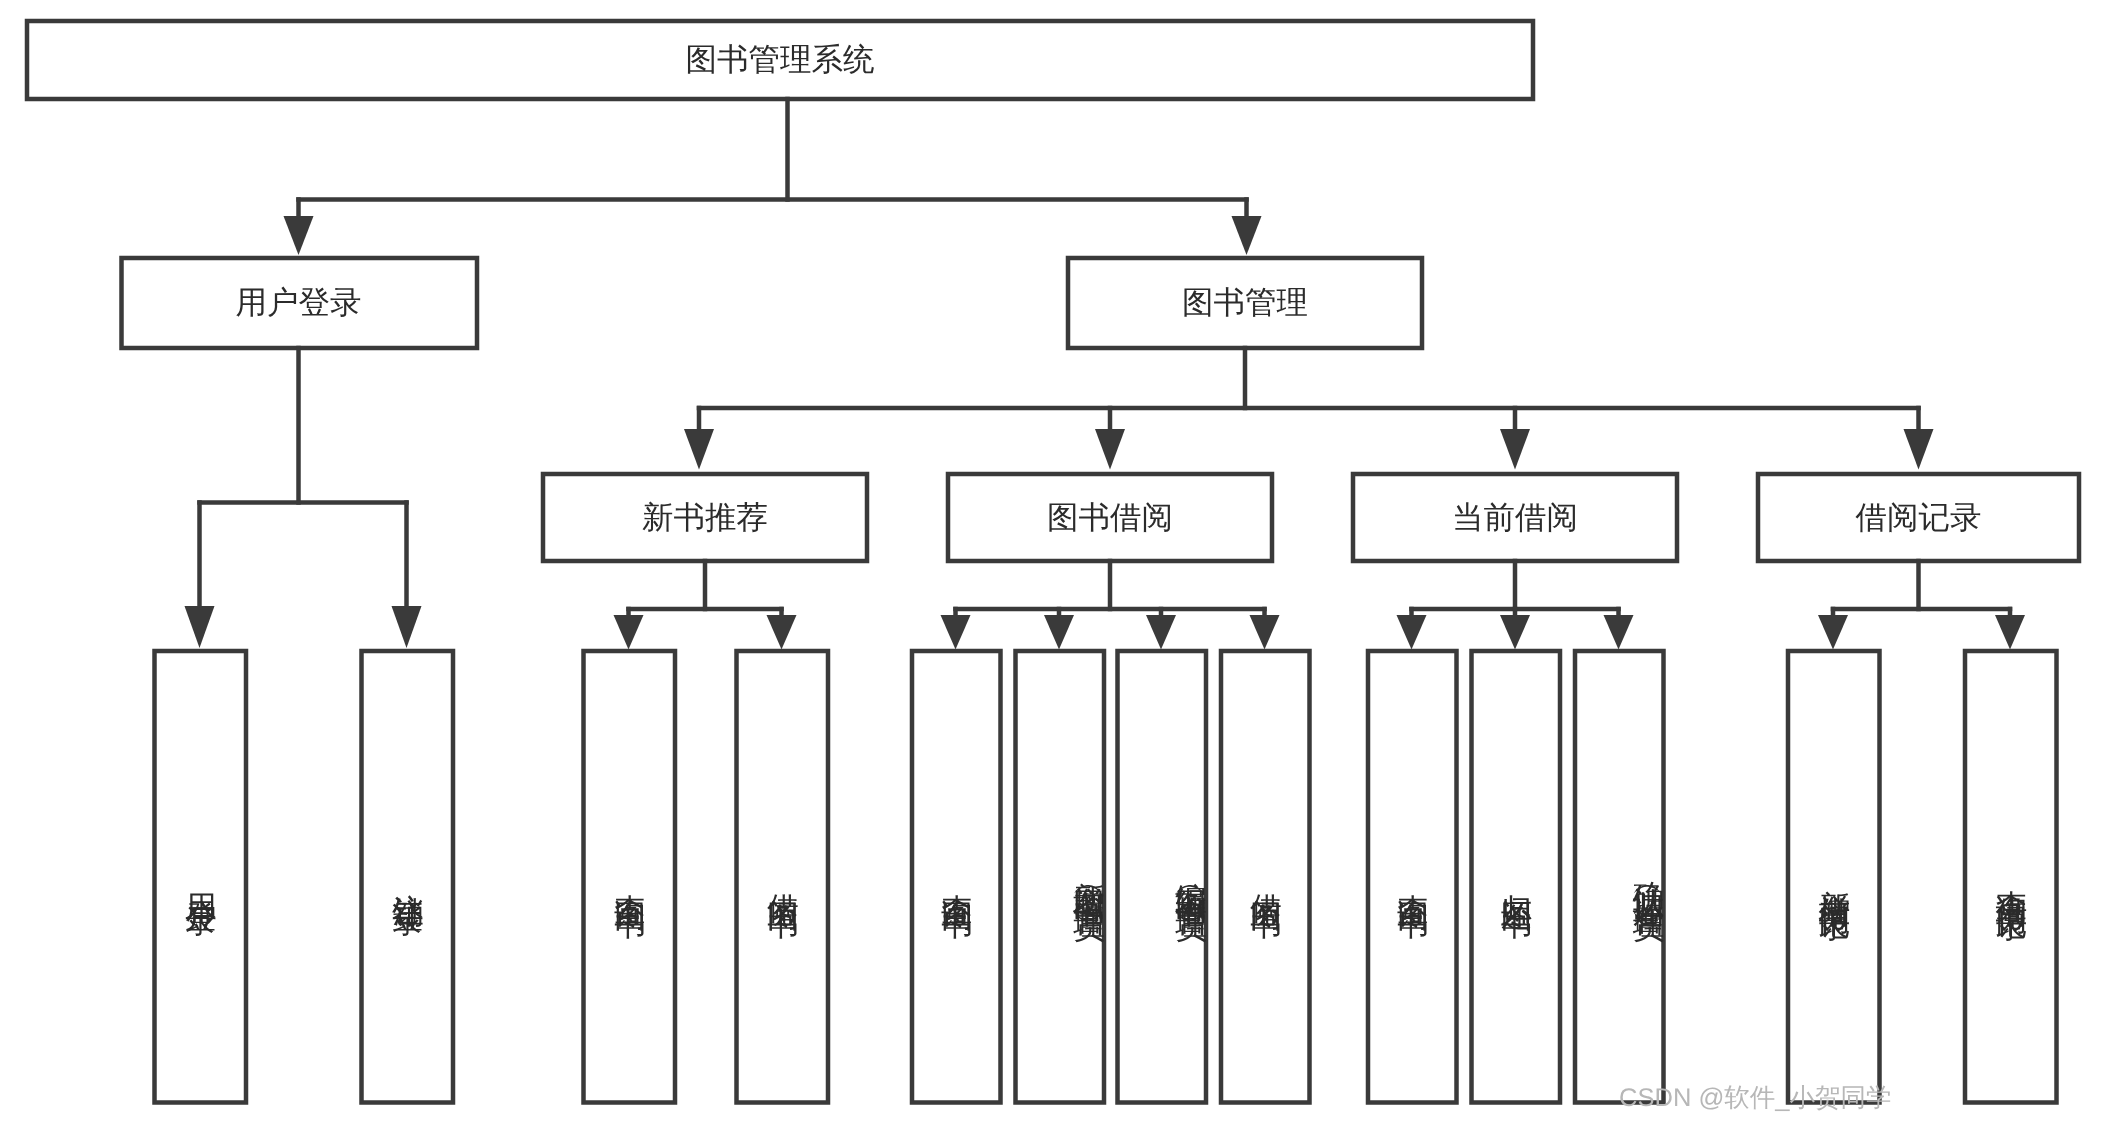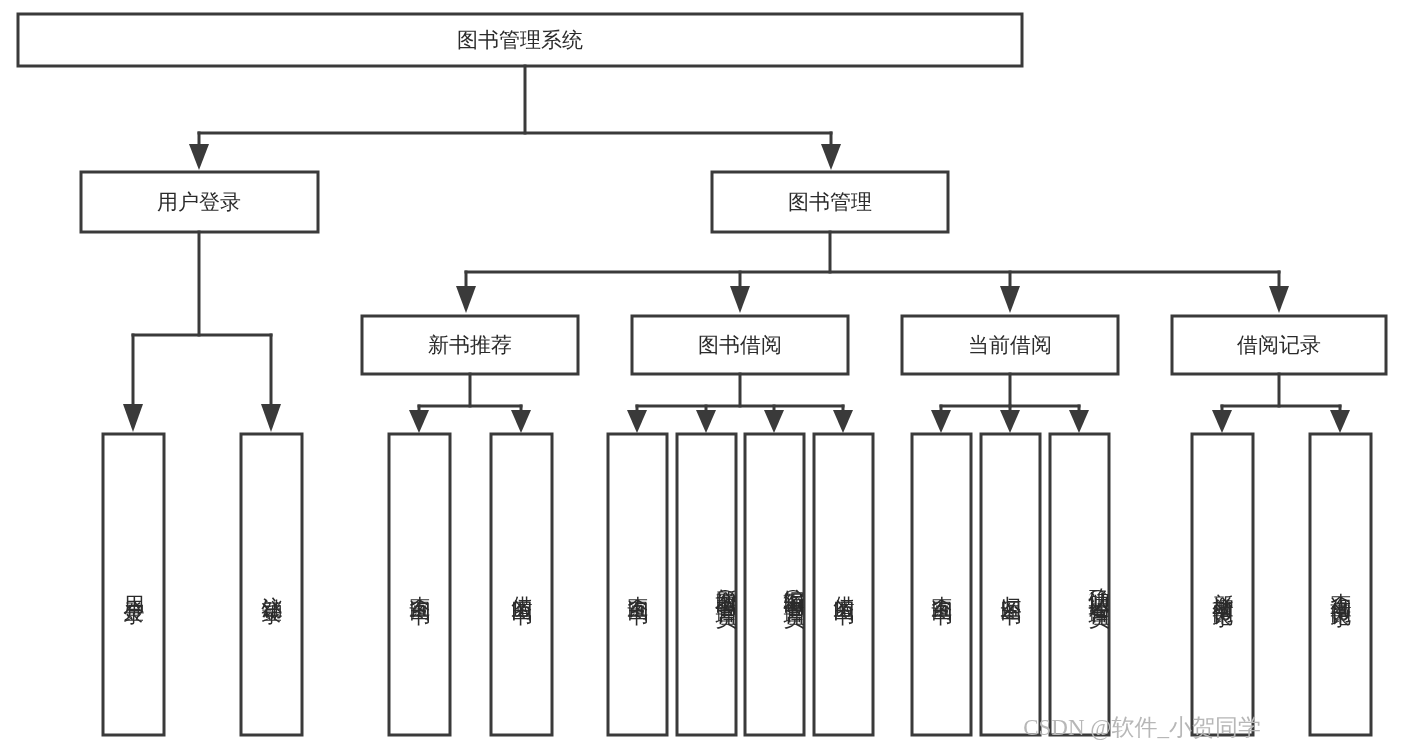--- a/index.html
+++ b/index.html
@@ -61,22 +61,22 @@
     color: #2b2b2b;
     letter-spacing: 3px;
     line-height: 1;
     white-space: nowrap;
     pointer-events: none;
   }
   #watermark {
     position: absolute;
     right: 8px;
     bottom: 4px;
-    font-family: Liberation Serif, serif;
-    font-size: 23px;
+    font-family: Liberation Sans, sans-serif;
+    font-size: 17px;
     color: #b7b7b7;
     white-space: nowrap;
   }
 </style>
 </head>
 <body>
 
 <div id="diagram-root">
 
   <svg id="flow-svg" viewBox="0 0 1405 747">

